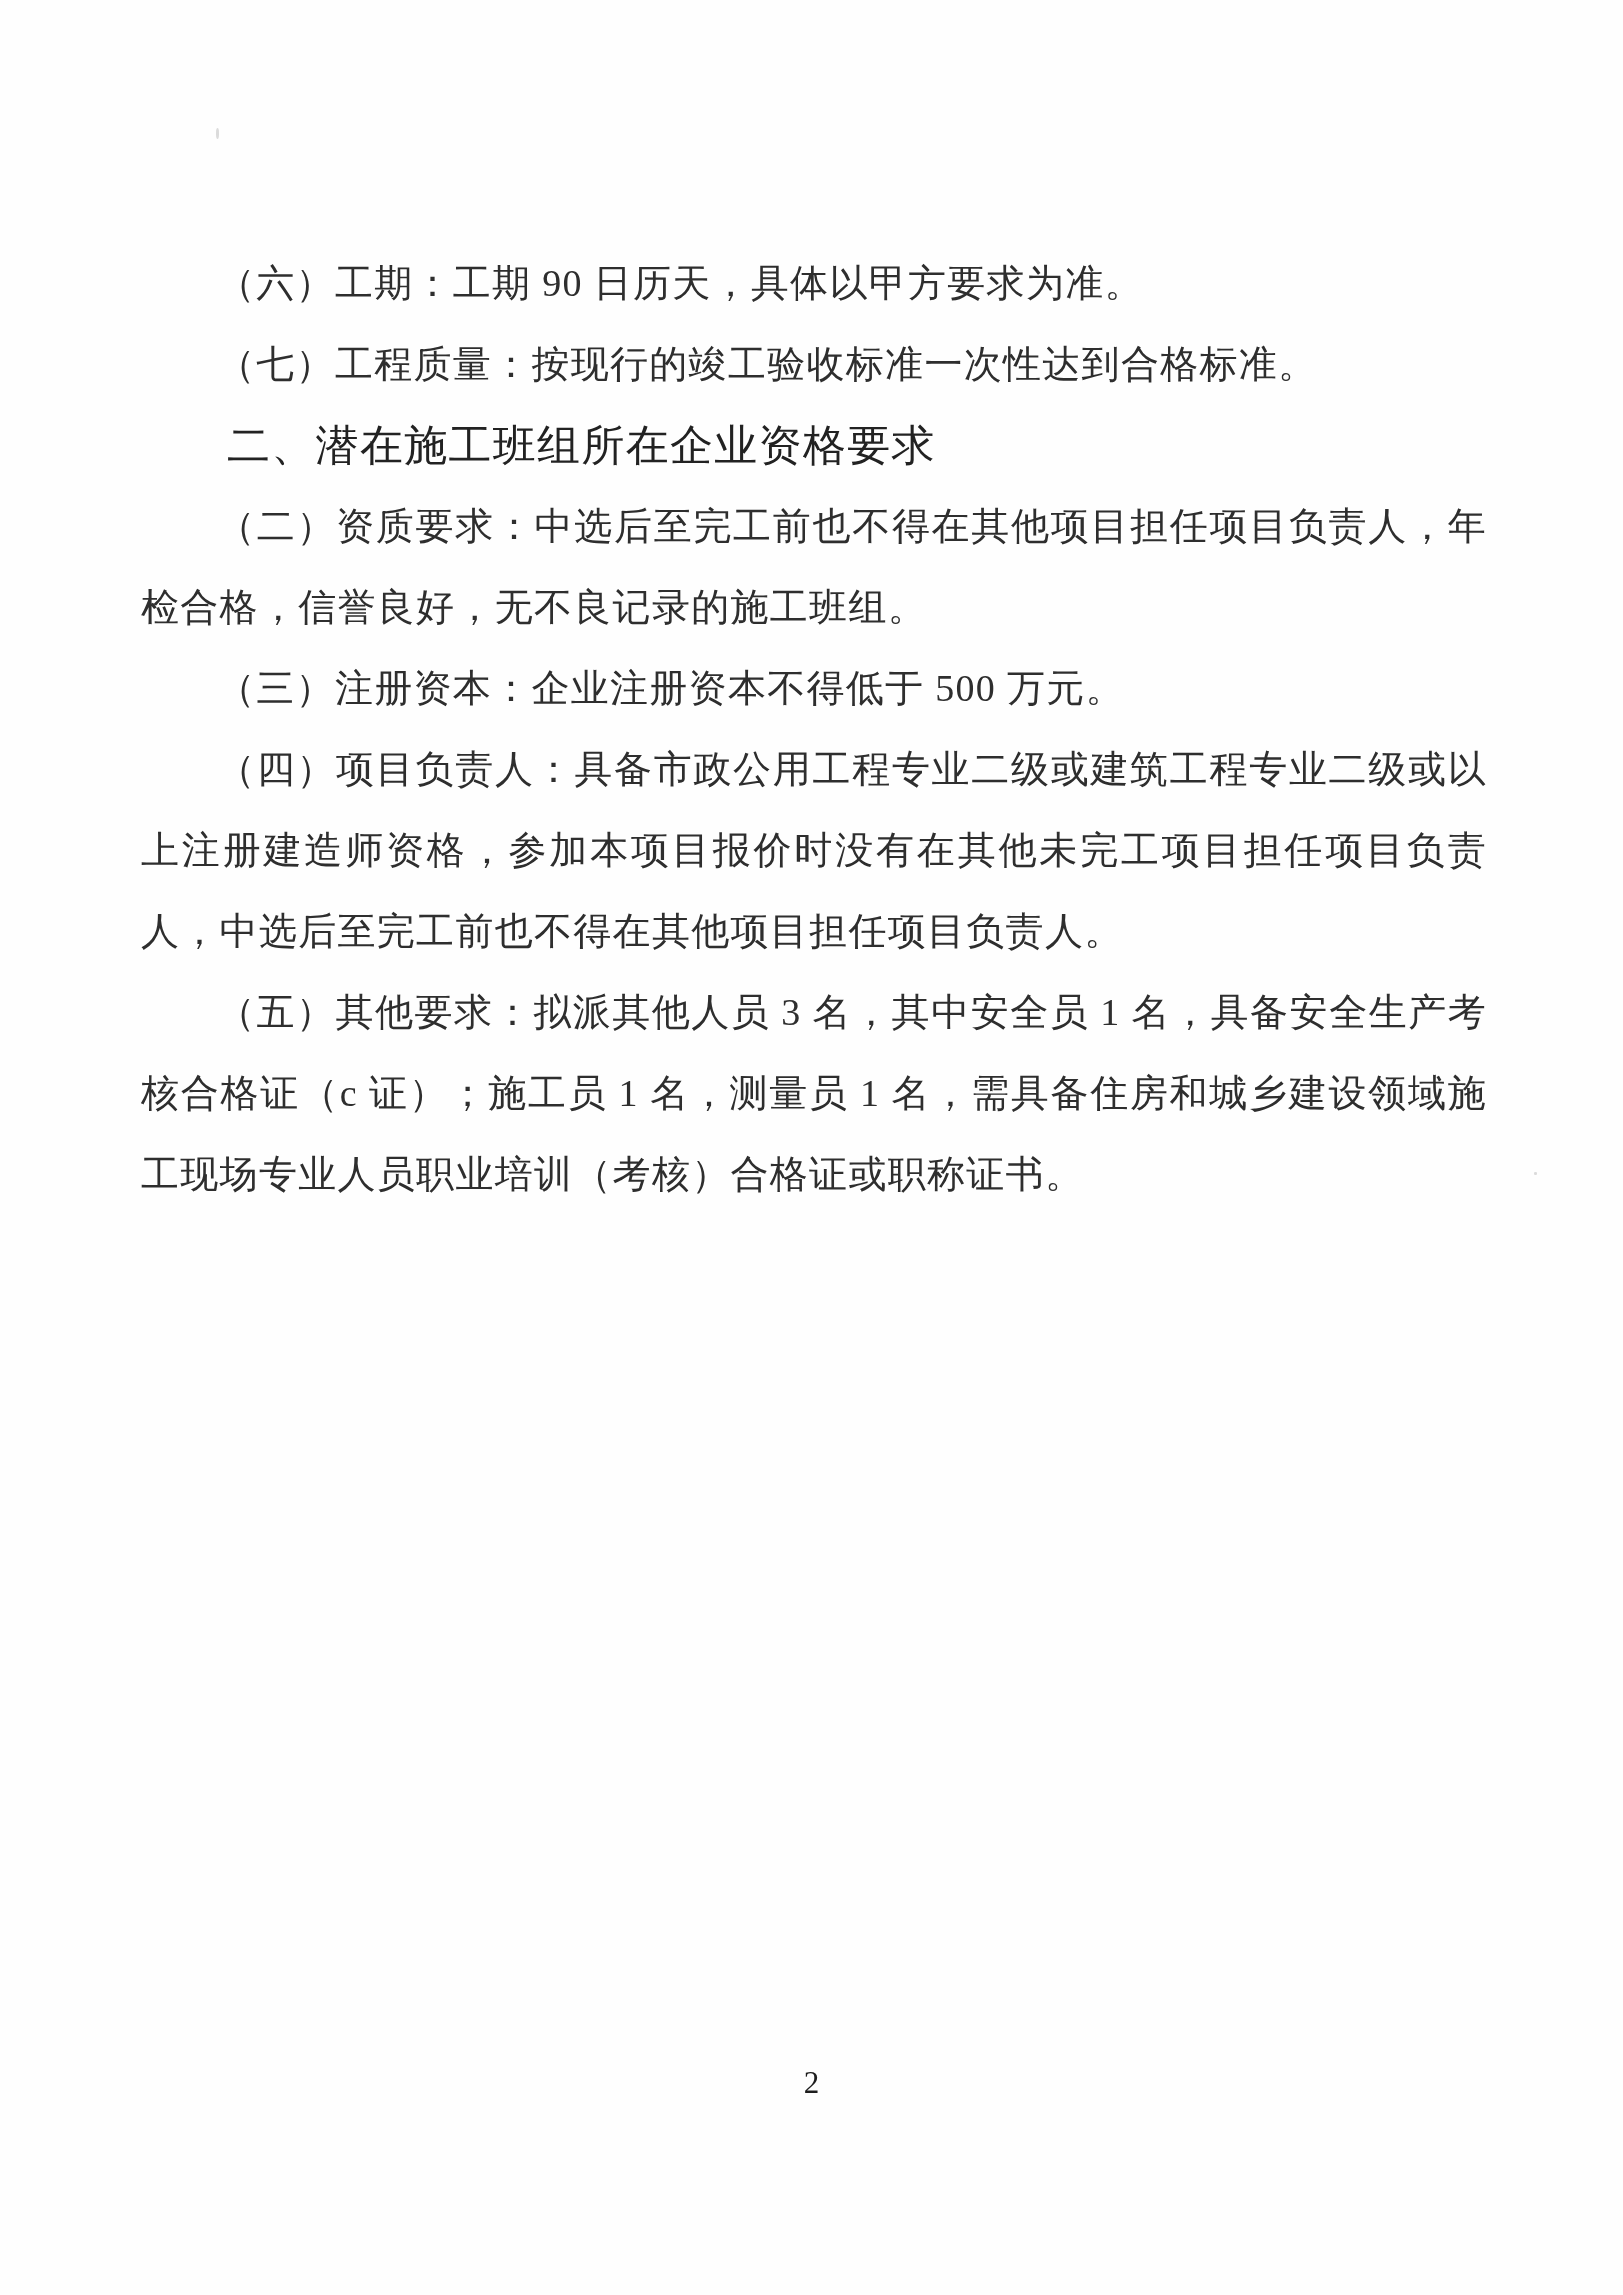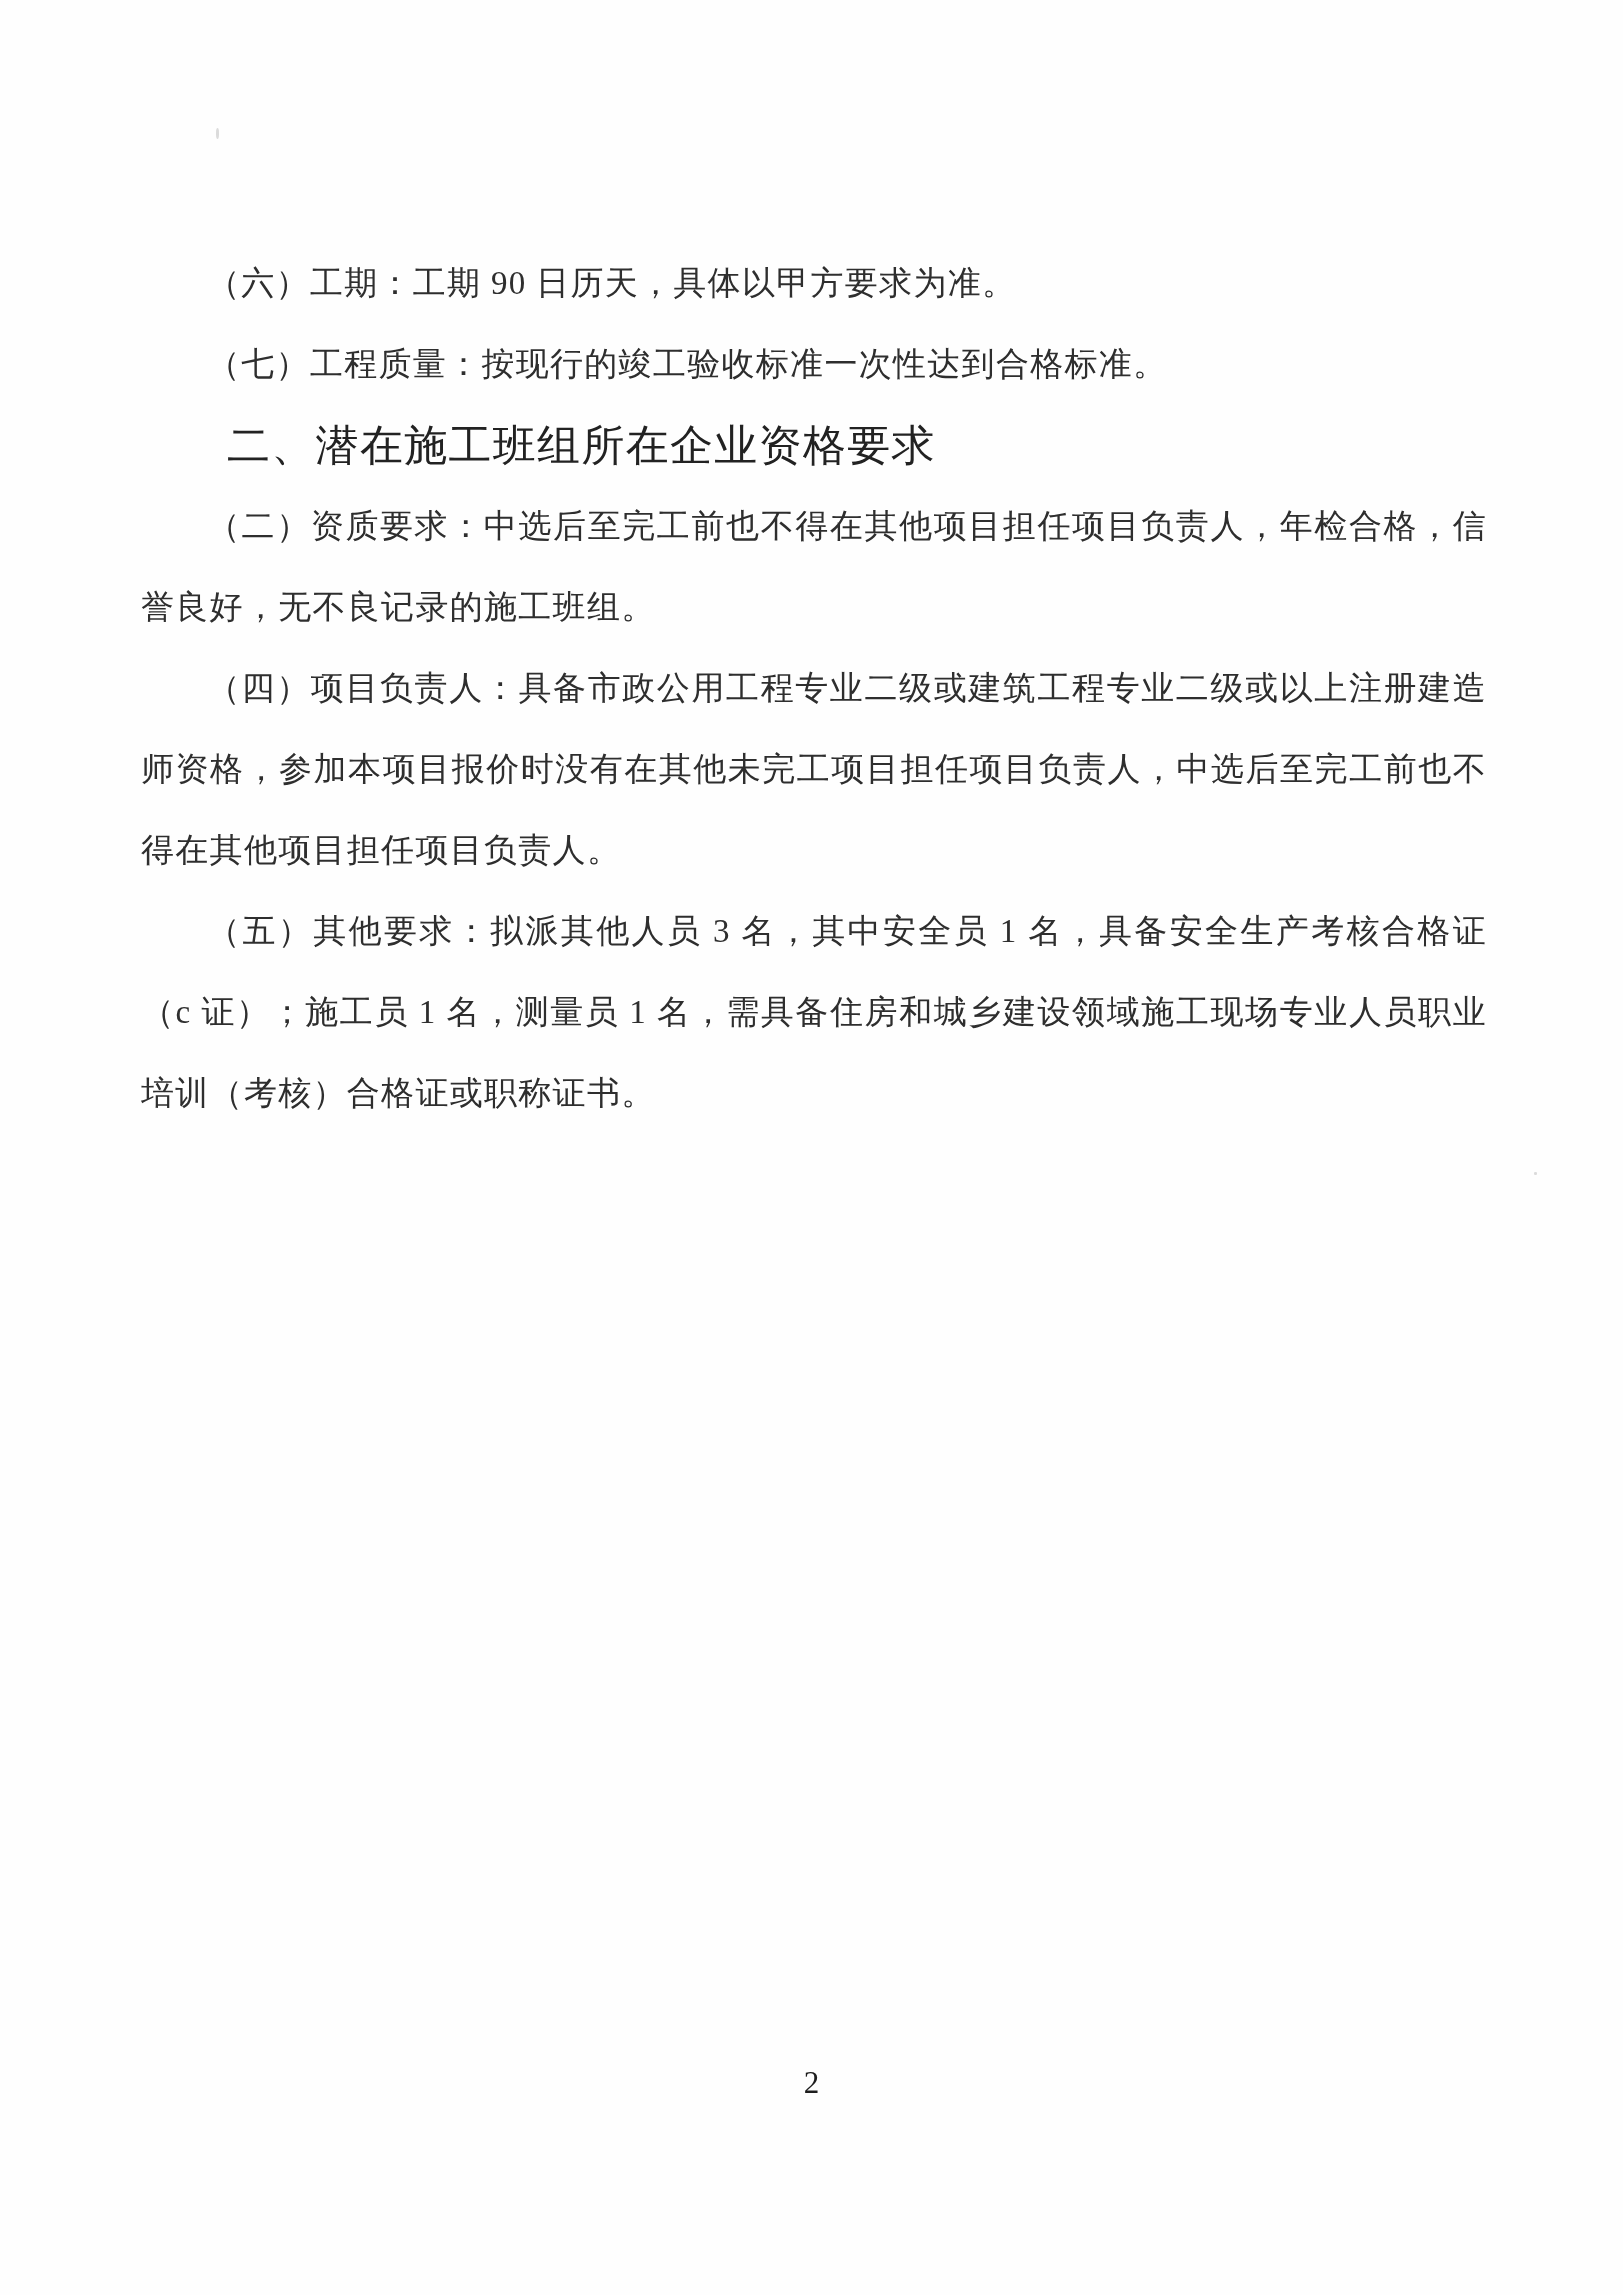--- a/index.html
+++ b/index.html
@@ -18,21 +18,21 @@
     color: #2e2e2e;
   }
   .content {
     position: absolute;
     left: 141px;
     top: 243px;
     width: 1346px;
   }
   .para {
     margin: 0;
-    font-size: 33px;
+    font-size: 38px;
     line-height: 81px;
     letter-spacing: 1.3px;
     text-align: justify;
     text-indent: 2em;
     color: #2e2e2e;
   }
   .heading {
     margin: 0;
     font-size: 43px;
     line-height: 81px;
@@ -68,19 +68,20 @@
 
 <div class="page">
   <span class="speck speck-1"></span>
   <span class="speck speck-2"></span>
 
   <div class="content">
     <p class="para">（六）工期：工期 90 日历天，具体以甲方要求为准。</p>
     <p class="para">（七）工程质量：按现行的竣工验收标准一次性达到合格标准。</p>
     <h2 class="heading">二、潜在施工班组所在企业资格要求</h2>
     <p class="para">（二）资质要求：中选后至完工前也不得在其他项目担任项目负责人，年检合格，信誉良好，无不良记录的施工班组。</p>
+    <p class="para">（三）注册资本：企业注册资本不得低于 500 万元。</p>
     <p class="para">（四）项目负责人：具备市政公用工程专业二级或建筑工程专业二级或以上注册建造师资格，参加本项目报价时没有在其他未完工项目担任项目负责人，中选后至完工前也不得在其他项目担任项目负责人。</p>
     <p class="para">（五）其他要求：拟派其他人员 3 名，其中安全员 1 名，具备安全生产考核合格证（c 证）；施工员 1 名，测量员 1 名，需具备住房和城乡建设领域施工现场专业人员职业培训（考核）合格证或职称证书。</p>
   </div>
 
   <div class="page-number">2</div>
 </div>
 
 
 </body></html>

